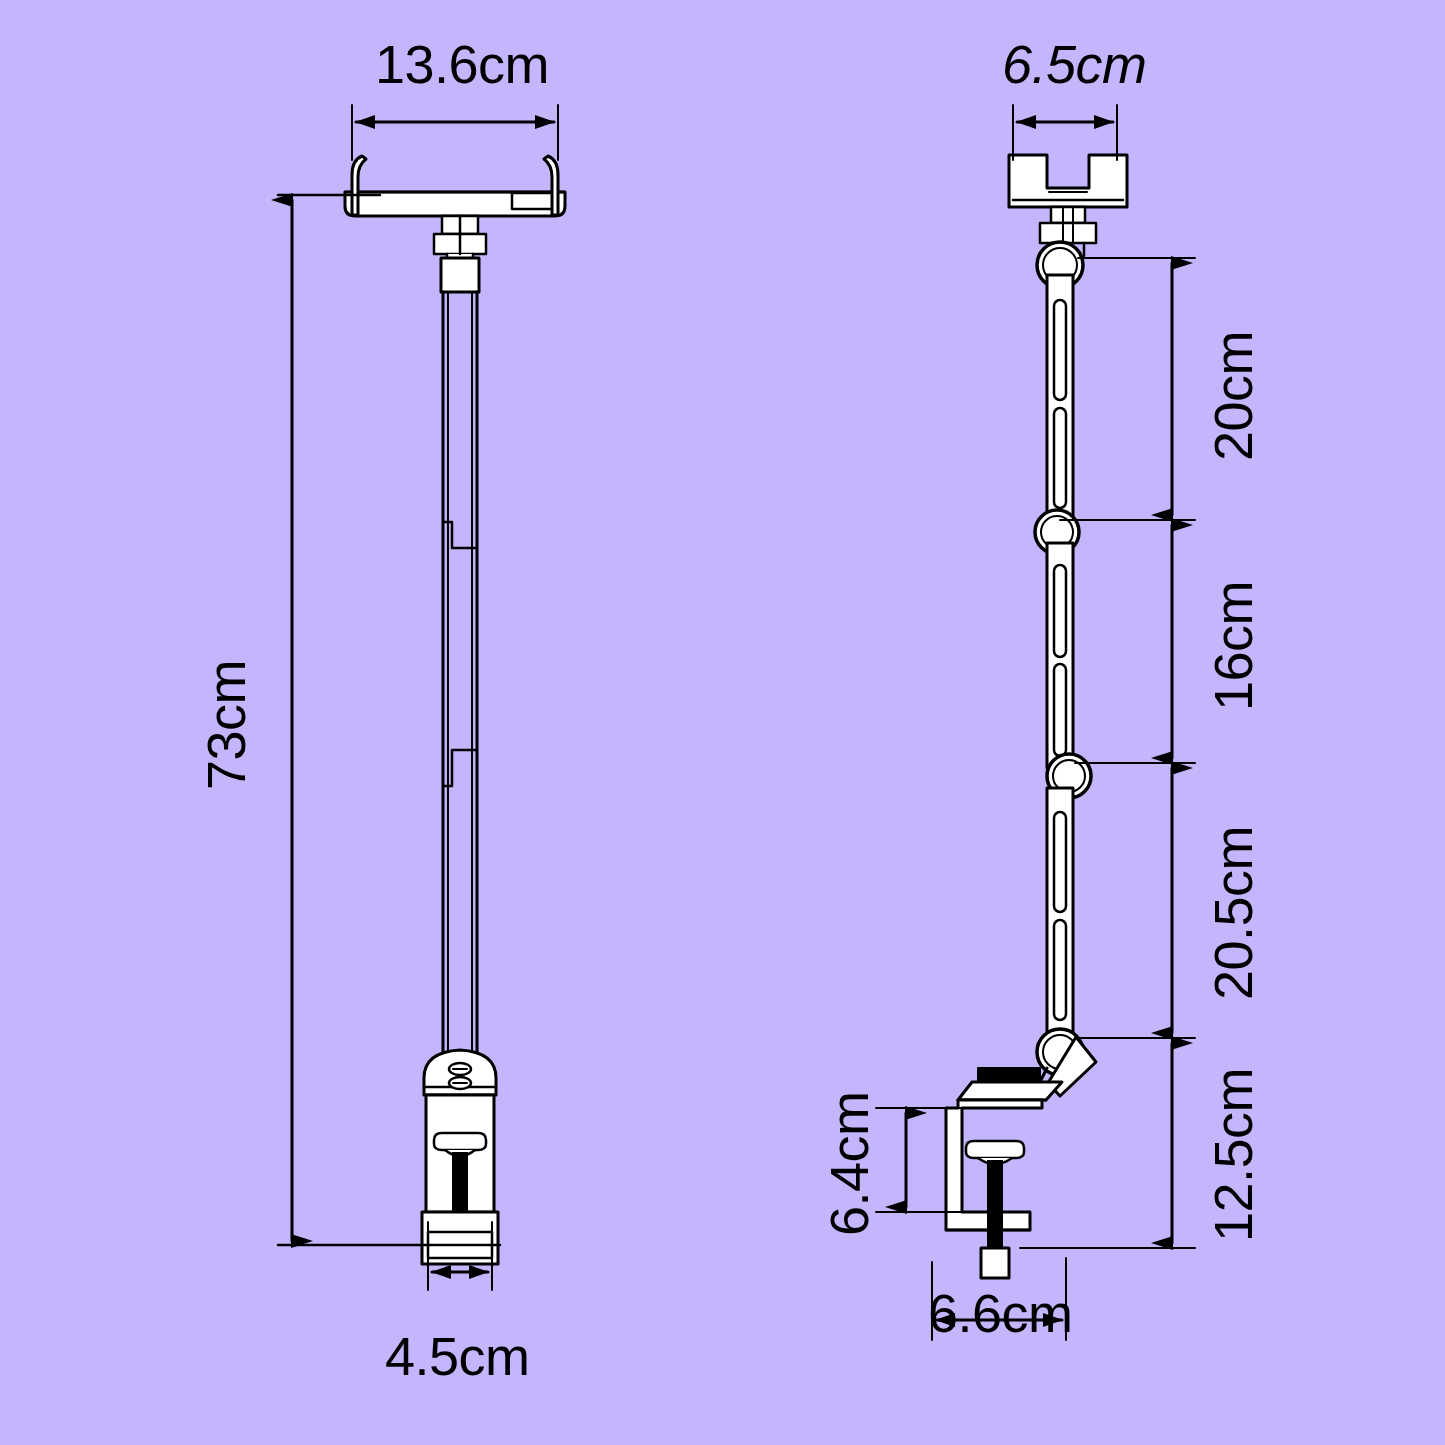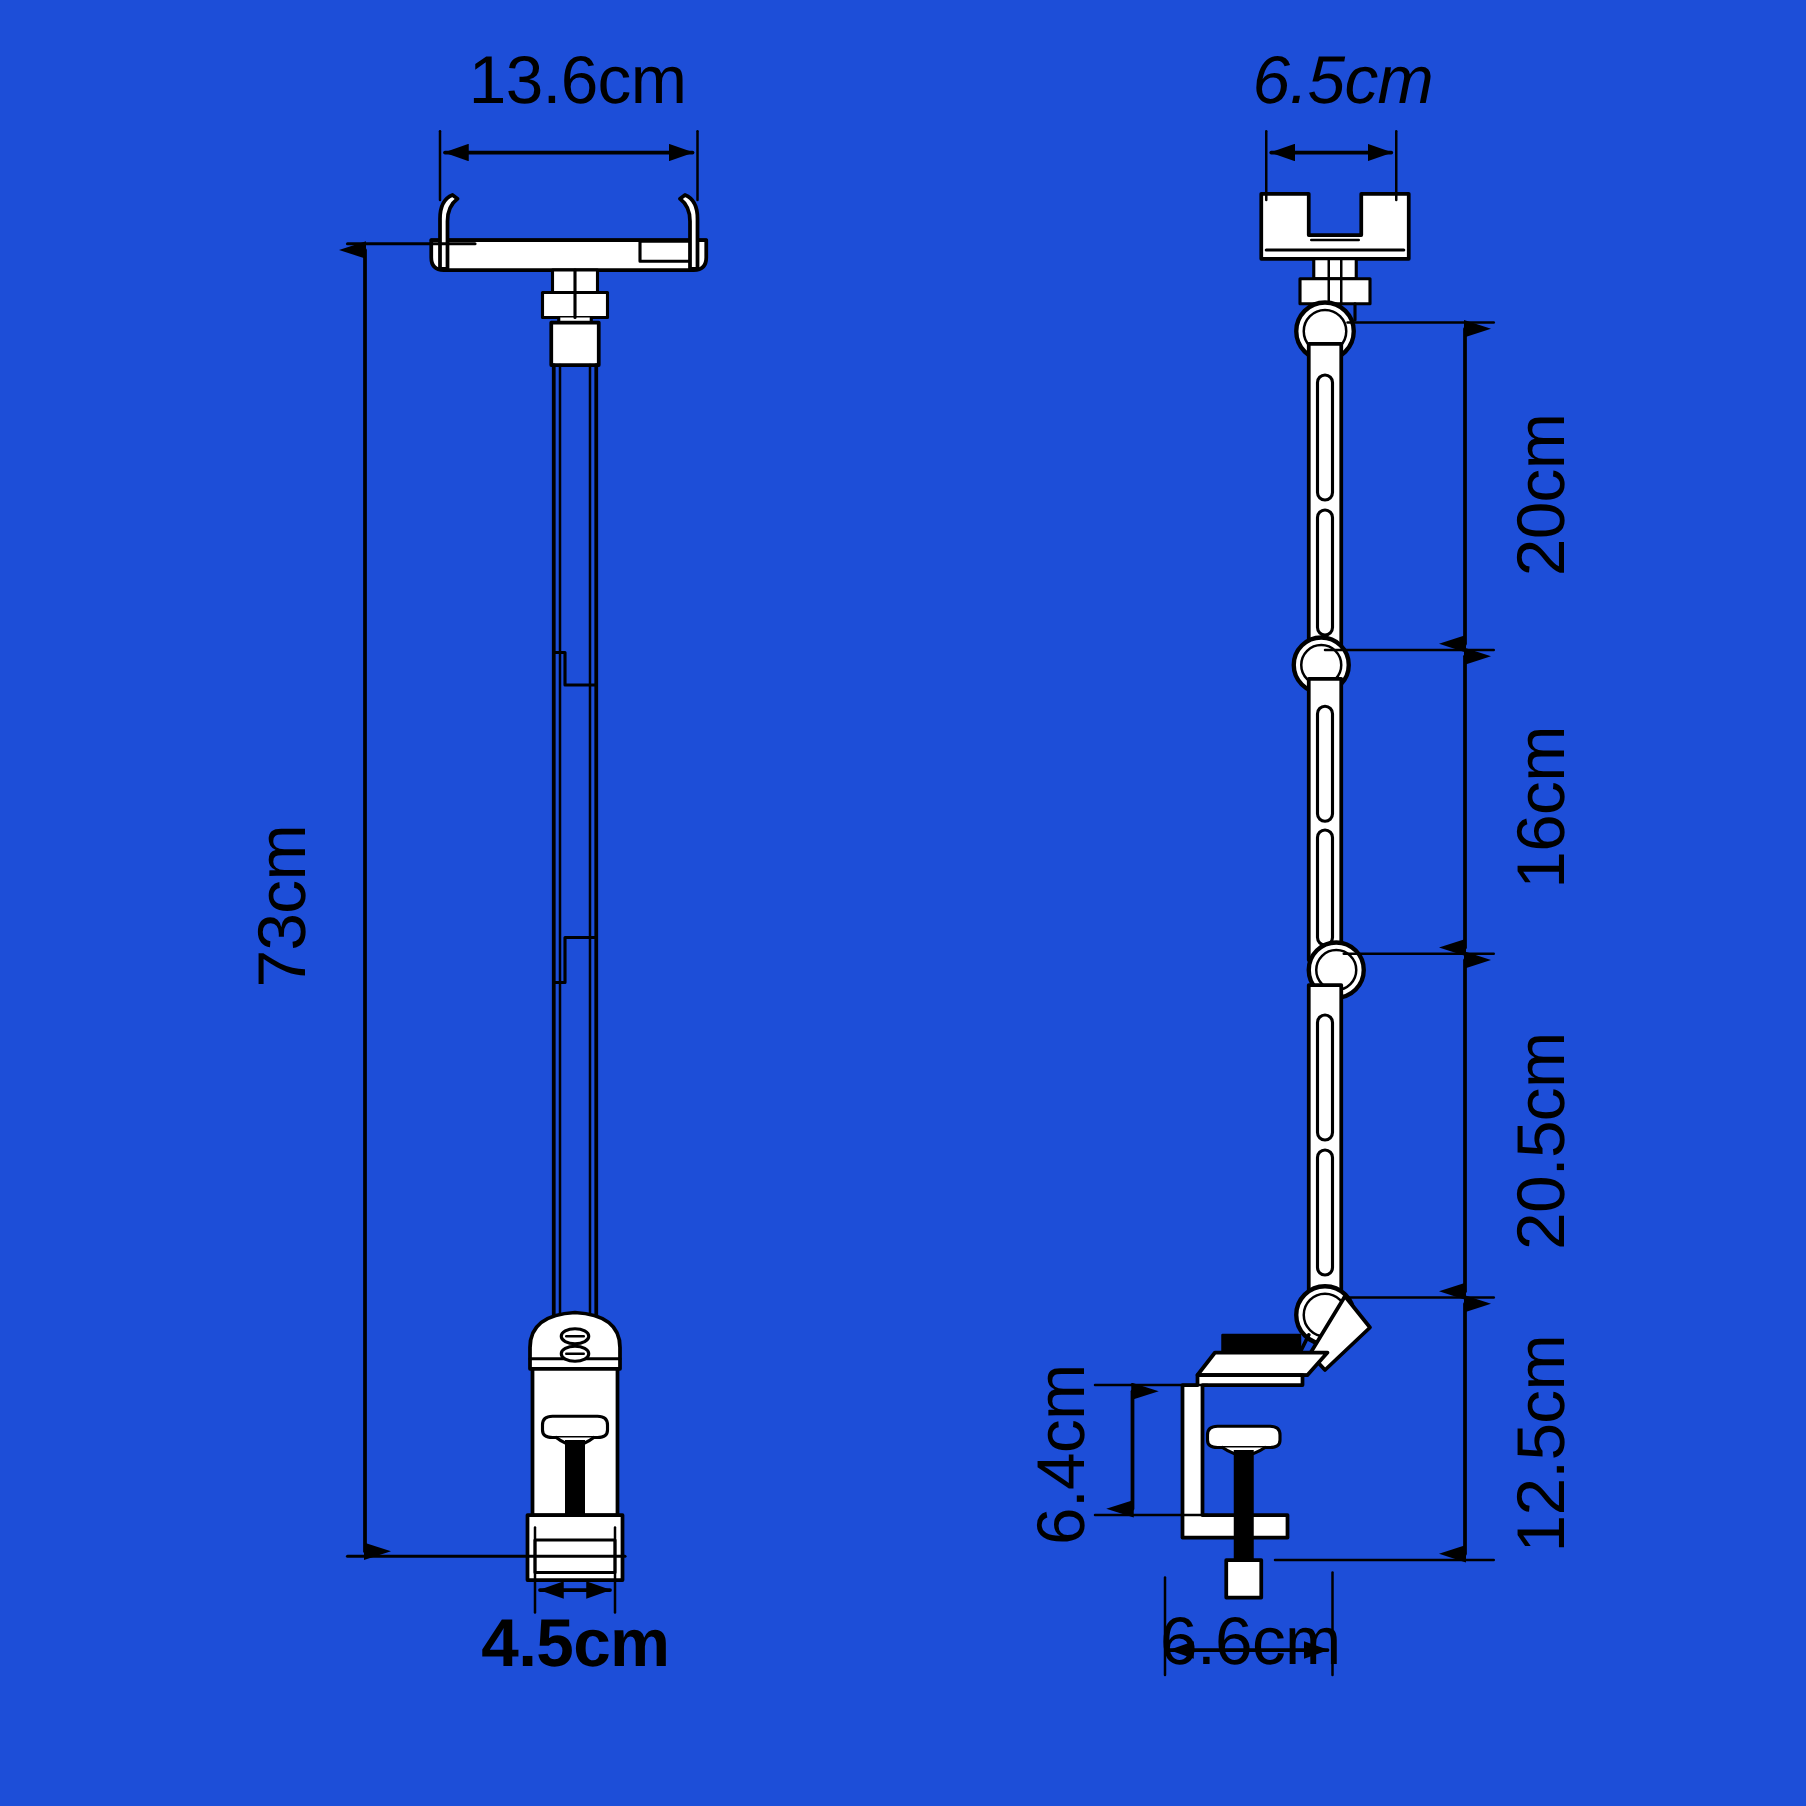--- a/index.html
+++ b/index.html
@@ -11,21 +11,21 @@
   body {
     width: 1445px;
     height: 1445px;
     font-family: "Liberation Sans", sans-serif;
     overflow: hidden;
   }
   #stage {
     position: relative;
     width: 1445px;
     height: 1445px;
-    background: #1d4ed8;
+    background: #c4b5fd;
   }
   #drawing {
     position: absolute;
     left: 0;
     top: 0;
     width: 1445px;
     height: 1445px;
   }
   .dim-label {
     position: absolute;
@@ -336,21 +336,21 @@
         </g>
       </g>
 
     </g>
   </svg>
 
   <div class="dim-label dim-h" style="left:375px; top:37px;">13.6cm</div>
 
   <div class="dim-label dim-v rot90" style="left:199px; top:790px;">73cm</div>
 
-  <div class="dim-label dim-h" style="left:385px; top:1288px;font-weight:bold;">4.5cm</div>
+  <div class="dim-label dim-h" style="left:385px; top:1329px;">4.5cm</div>
 
   <div class="dim-label dim-h" style="left:1002px; top:37px;font-style:italic;">6.5cm</div>
 
   <div class="dim-label dim-v rot90" style="left:1206px; top:461px;">20cm</div>
 
   <div class="dim-label dim-v rot90" style="left:1206px; top:711px;">16cm</div>
 
   <div class="dim-label dim-v rot90" style="left:1206px; top:1000px;">20.5cm</div>
 
   <div class="dim-label dim-v rot90" style="left:1206px; top:1242px;">12.5cm</div>

